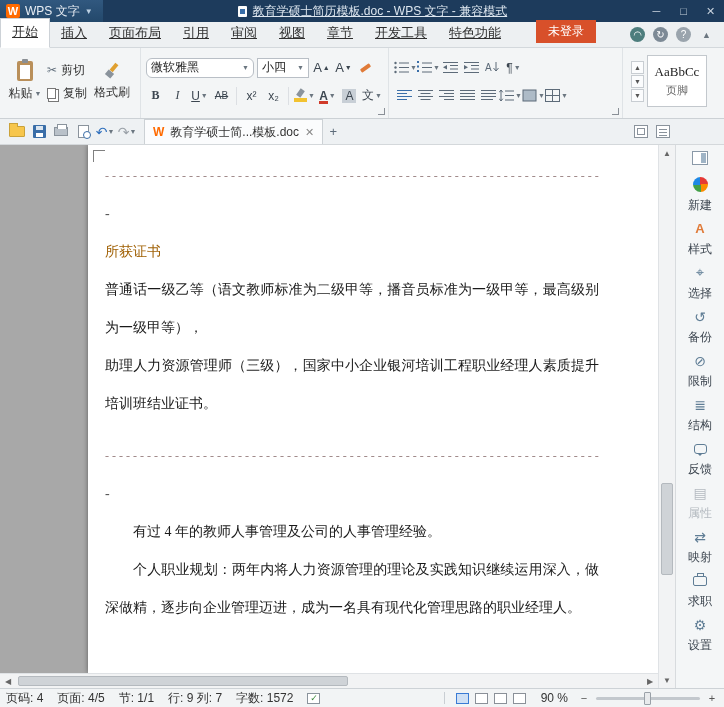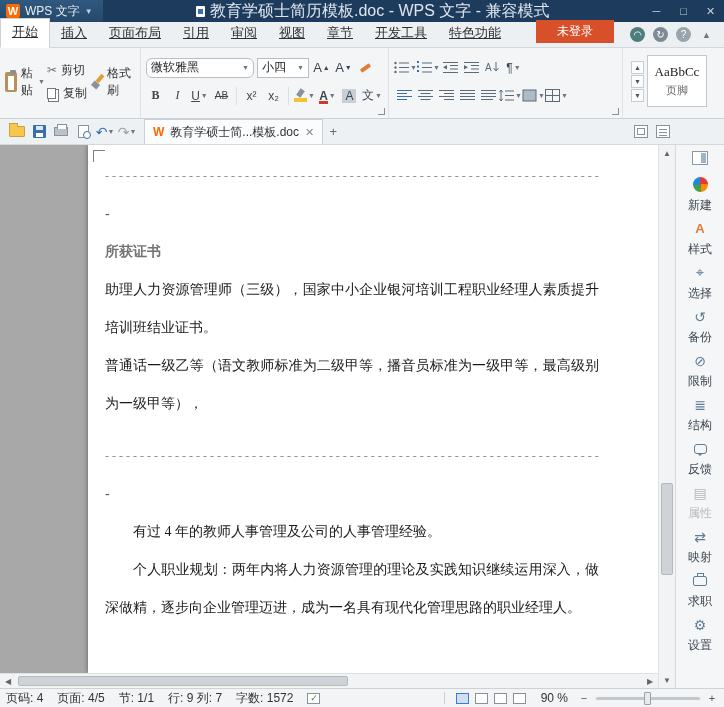--- a/index.html
+++ b/index.html
@@ -9,50 +9,50 @@
 
   
   #titlebar { position:absolute; top:0; left:0; right:0; height:22px; background:#1d3b5c;
               display:flex; align-items:center; color:#e9eef4; }
   #appbtn { display:flex; align-items:center; gap:5px; height:22px; padding:0 10px 0 6px;
             background:linear-gradient(#31587f,#23486b); font-size:12px; }
   .wlogo { width:14px; height:14px; background:#ff6a00; color:#fff; font-weight:bold; font-size:11px;
            display:flex; align-items:center; justify-content:center; border-radius:2px; }
   .caret { font-size:8px; color:#bcd0e2; }
   #tbtitle { flex:1; display:flex; align-items:center; justify-content:center; gap:5px;
-             font-size:16px; color:#dde6ef; }
+             font-size:12px; color:#dde6ef;text-decoration:underline; }
   .docico { width:9px; height:11px; background:#fdfdfd; border-radius:1px; position:relative; }
   .docico::after { content:""; position:absolute; left:2px; top:3px; right:2px; height:5px;
                    background:#3a6ea8; }
   #winbtns { display:flex; }
   .winbtn { width:27px; height:22px; display:flex; align-items:center; justify-content:center;
             color:#c7d2dd; font-size:11px; }
 
   
   #menubar { position:absolute; top:22px; left:0; right:0; height:26px; background:#edf0f2;
              border-bottom:1px solid #d3d8dc; display:flex; align-items:flex-end; font-size:13px; }
   .mtab { padding:4px 11px 5px; color:#2f2f2f; white-space:nowrap;text-decoration:underline; }
   .mtab.active { background:#fff; border:1px solid #cdd2d7; border-bottom:1px solid #fff;
                  margin-bottom:-1px; padding-bottom:6px; }
-  #login { margin:0 0 4px 24px; background:#d8502a; color:#fff; padding:3px 21px; font-size:12px; }
+  #login { margin:0 0 4px 24px; background:#d8502a; color:#fff; padding:3px 12px; font-size:12px; }
   #menuicons { margin-left:auto; display:flex; align-items:center; gap:8px; margin-right:10px;
                margin-bottom:5px; }
   .mico { width:15px; height:15px; border-radius:50%; display:flex; align-items:center;
           justify-content:center; font-size:10px; color:#fff; }
   .mico.theme { background:#4d7d7d; }
   .mico.refresh { background:#7d8a96; }
   .mico.help { background:#9aa4ad; }
   .mico.collapse { background:transparent; color:#6b7680; font-size:9px; }
 
   
   #ribbon { position:absolute; top:48px; left:0; right:0; height:71px; background:#f3f5f6;
             border-bottom:1px solid #ccd1d5; display:flex; }
   .rg { position:relative; border-right:1px solid #dfe3e6; height:100%; display:flex;
         padding:5px 5px 8px; }
-  .bigbtn { display:flex; flex-direction:row; align-items:center; justify-content:center;
+  .bigbtn { display:flex; flex-direction:column; align-items:center; justify-content:center;
             gap:4px; width:40px; font-size:12px; color:#333; }
   .col2 { display:flex; flex-direction:column; justify-content:center; gap:6px; margin:0 2px; }
   .smallbtn { display:flex; align-items:center; gap:4px; font-size:12px; color:#333; }
   .lblrow { display:flex; align-items:center; gap:2px; }
   .dd { font-size:7px; color:#6b7680; }
   .ic-clipboard { position:relative; width:16px; height:20px; background:#b98f5a; border-radius:2px; }
   .ic-clipboard::before { content:""; position:absolute; left:3px; top:4px; right:3px; bottom:2px; background:#fff; }
   .ic-clipboard::after { content:""; position:absolute; left:5px; top:-2px; width:6px; height:4px;
                          background:#8a8f94; border-radius:1px; }
   .ic-cut { font-size:12px; color:#5d6b79; }
@@ -132,21 +132,21 @@
   #page { position:absolute; left:88px; top:0; width:602px; height:528px; background:#fff;
           box-shadow:0 0 5px rgba(0,0,0,.45); }
   .cropmark { position:absolute; left:5px; top:5px; width:12px; height:12px;
               border-left:1px solid #808080; border-top:1px solid #808080; }
   #content { position:absolute; left:17px; top:12px; width:494px; font-family:"Liberation Serif",serif;
              font-size:14px; line-height:38px; color:#1a1a1a; }
   .sepline { height:38px; overflow:hidden; white-space:nowrap; letter-spacing:3px;
              color:#9c8484; font-size:12px; line-height:38px; }
   .sepline.sp2 { margin-top:14px; }
   .dashrow { color:#555; }
-  .dheading { color:#737373; font-weight:bold; }
+  .dheading { color:#a16207; font-weight:normal; }
   .pline { text-align:justify; }
   .pline.indent { text-indent:2em; }
 
   
   #vscroll { position:absolute; top:145px; left:658px; width:17px; height:543px; background:#f2f3f4;
              border-left:1px solid #dfe2e5; }
   .varrow { position:absolute; left:0; width:16px; height:16px; display:flex; align-items:center;
             justify-content:center; font-size:8px; color:#666; background:#f2f3f4; }
   .vthumb { position:absolute; left:2px; width:12px; height:92px; top:338px; background:#cfd3d7;
             border:1px solid #b4b9be; border-radius:2px; }
@@ -449,22 +449,22 @@
   </div>
 </div>
 
 <div id="docarea">
   <div id="page">
     <span class="cropmark"></span>
     <div id="content">
       <div class="sepline">------------------------------------------------------------------------------------------</div>
       <div class="dashrow">-</div>
       <div class="dheading">所获证书</div>
+      <div class="pline">普通话一级乙等（语文教师标准为二级甲等，播音员标准为一级甲等，最高级别为一级甲等），</div>
       <div class="pline">助理人力资源管理师（三级），国家中小企业银河培训工程职业经理人素质提升培训班结业证书。</div>
-      <div class="pline">普通话一级乙等（语文教师标准为二级甲等，播音员标准为一级甲等，最高级别为一级甲等），</div>
       <div class="sepline sp2">------------------------------------------------------------------------------------------</div>
       <div class="dashrow">-</div>
       <div class="pline indent">有过 4 年的教师人事管理及公司的人事管理经验。</div>
       <div class="pline indent">个人职业规划：两年内将人力资源管理的理论及实践知识继续运用深入，做深做精，逐步向企业管理迈进，成为一名具有现代化管理思路的职业经理人。</div>
     </div>
   </div>
 </div>
 
 <div id="vscroll">
   <span class="varrow" style="top:0">▲</span>

